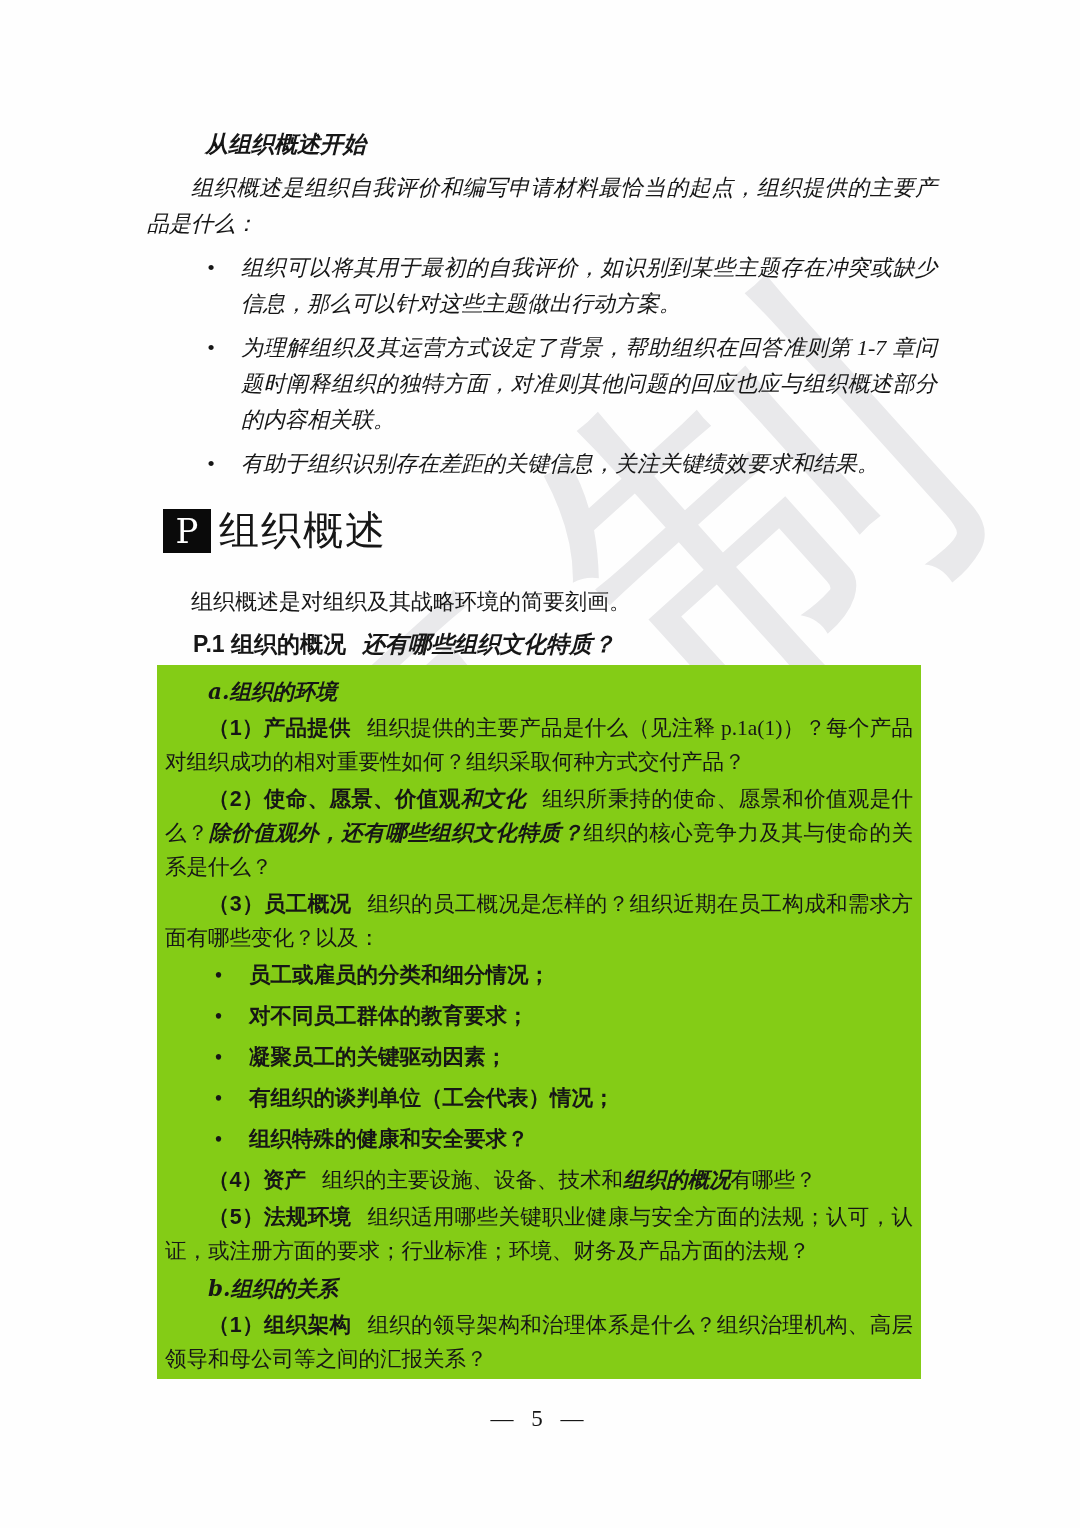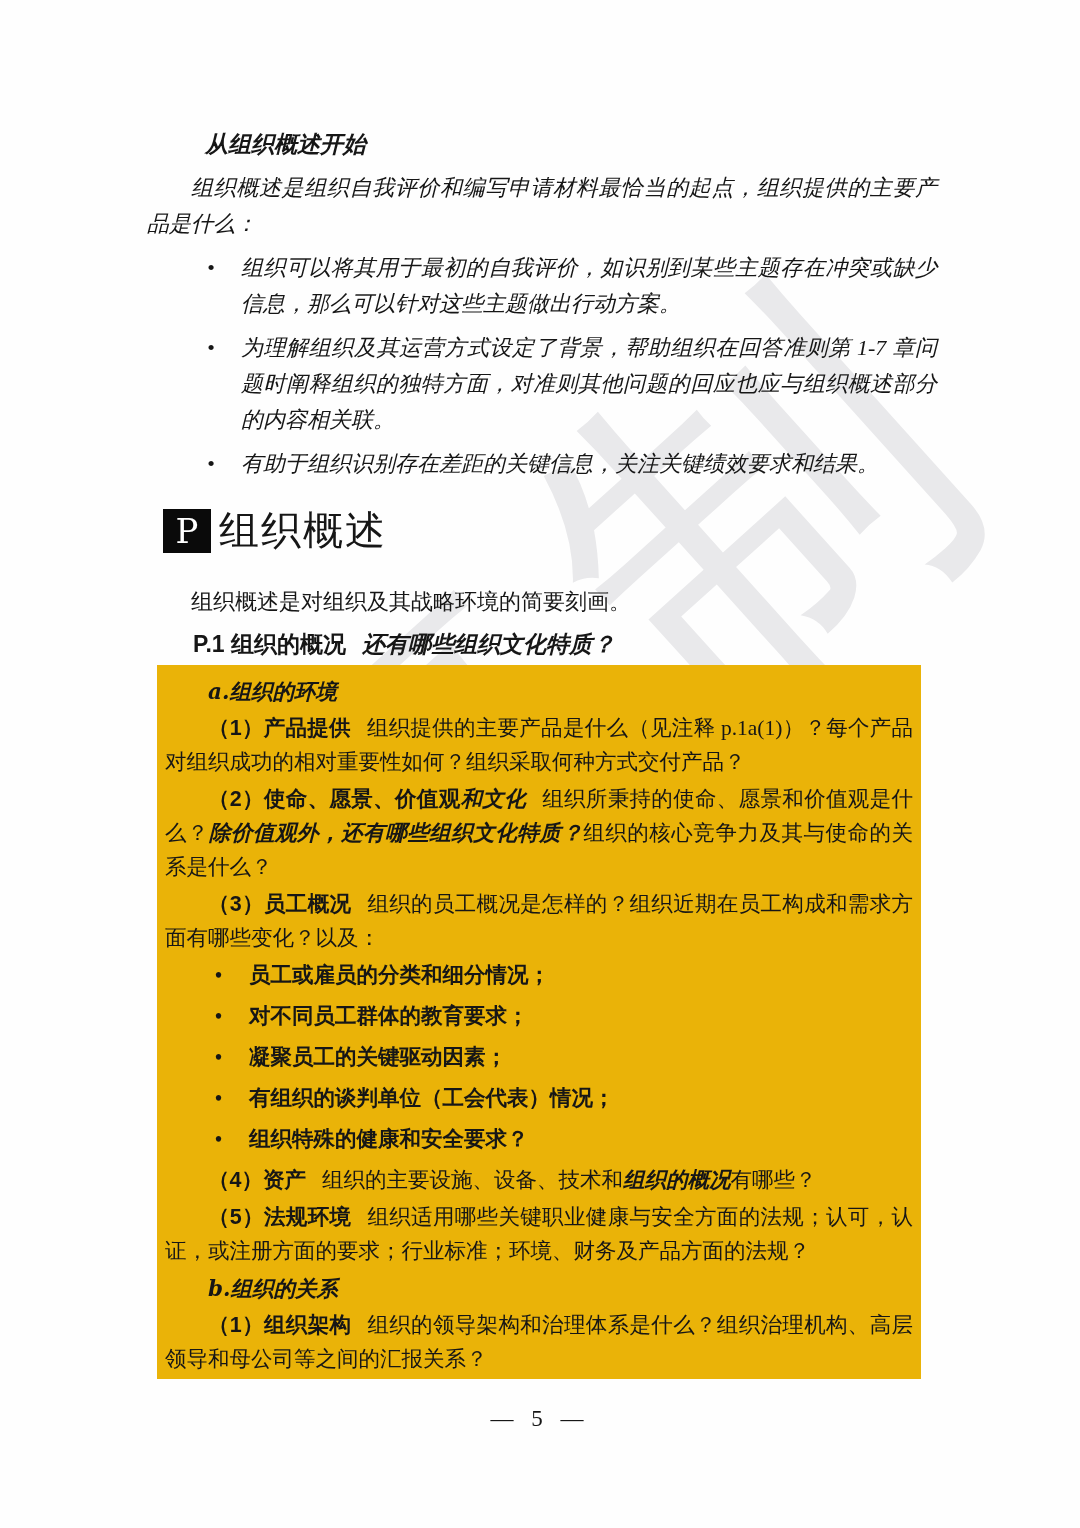--- a/index.html
+++ b/index.html
@@ -83,21 +83,21 @@
   }
   .p1-label{
     font-family:"Liberation Sans","DejaVu Sans",sans-serif;
     font-weight:700;margin-right:0.7em;
   }
   .kai{font-style:italic;font-weight:700;font-family:"DejaVu Serif",serif;}
   
   .graybox{
     position:absolute;left:157px;top:665px;
     width:764px;height:714px;
-    background:#eab308;
+    background:#84cc16;
     box-sizing:border-box;
     padding:10px 8px 0 8px;
     font-size:21.5px;line-height:34px;
     overflow:hidden;
   }
   .part-head{
     margin:0 0 2px 0;text-indent:2em;
     font-style:italic;font-weight:700;
     font-family:"DejaVu Serif",serif;
   }

